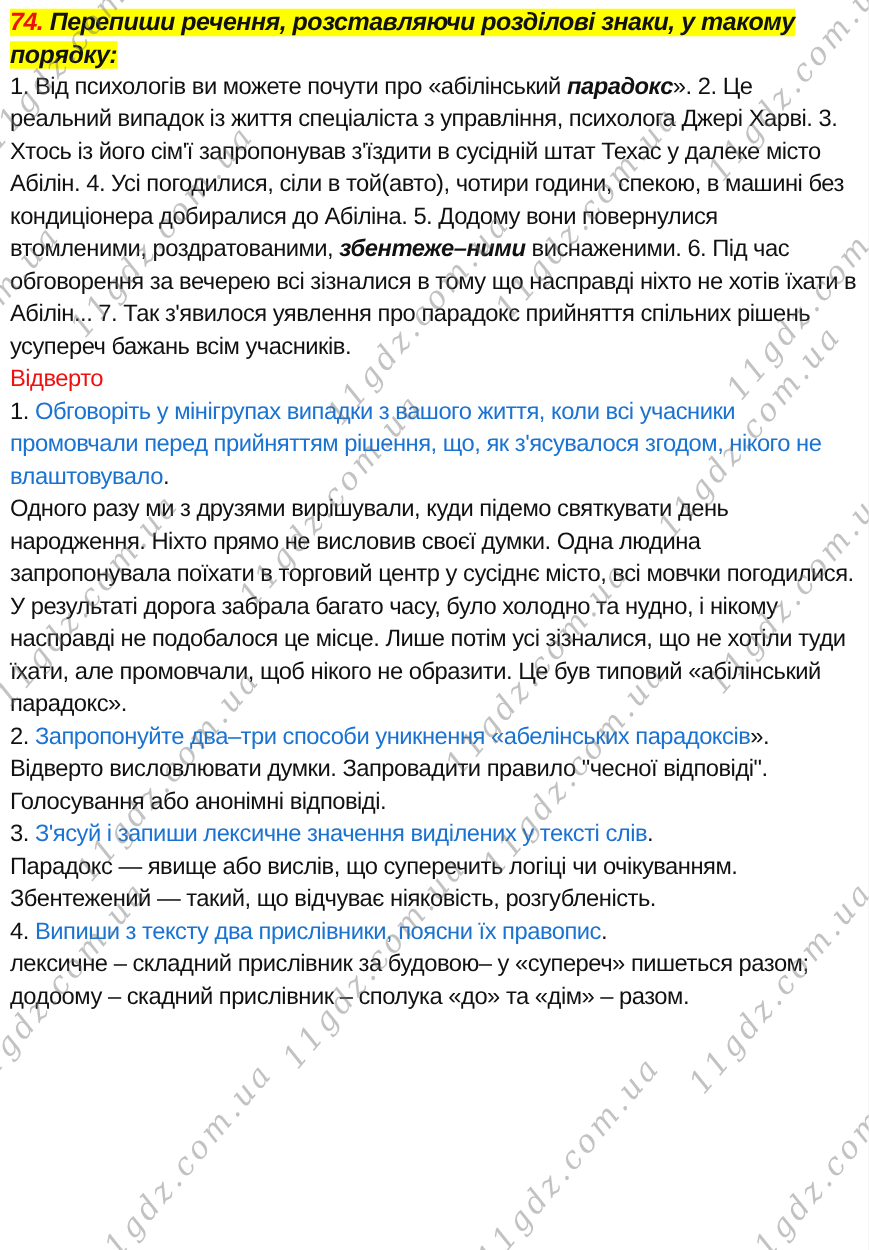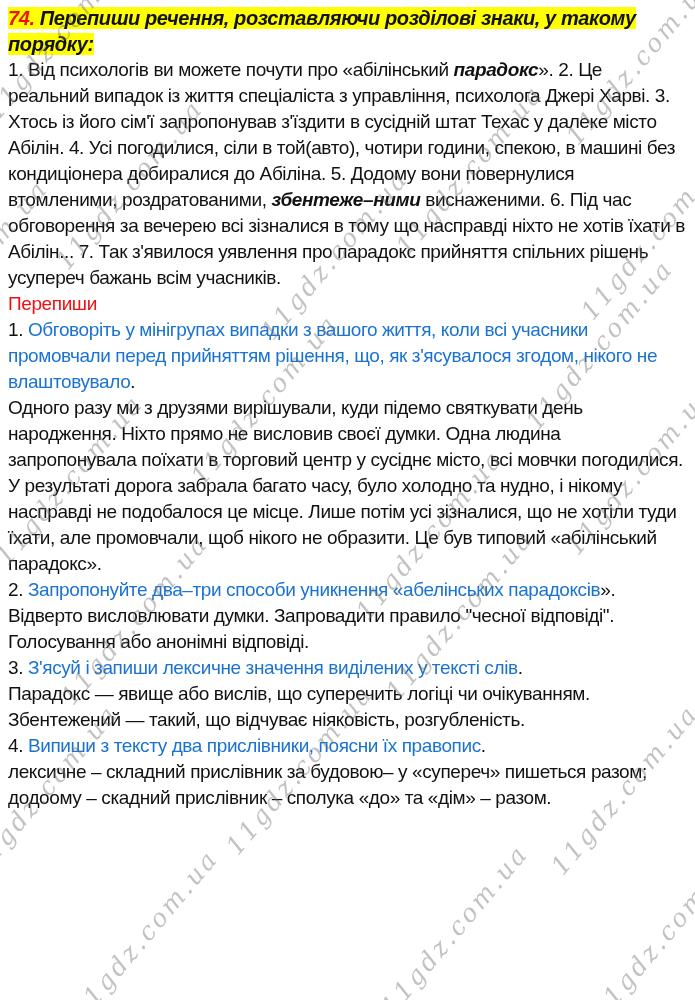--- a/index.html
+++ b/index.html
@@ -57,21 +57,21 @@
       <span class="wm" style="left: 45px; top: 790px;">11gdz.com.ua</span>
       <span class="wm" style="left: 300px; top: 770px;">11gdz.com.ua</span>
       <span class="wm" style="left: 625px; top: 790px;">11gdz.com.ua</span>
       <span class="wm" style="left: 145px; top: 935px;">11gdz.com.ua</span>
       <span class="wm" style="left: 455px; top: 930px;">11gdz.com.ua</span>
       <span class="wm" style="left: 665px; top: 935px;">11gdz.com.ua</span>
     </div>
   <div class="content">
     <p class="heading"><span class="c-red bold italic hl">74. </span><span class="bold italic hl">Перепиши речення, розставляючи розділові знаки, у такому порядку:</span></p>
     <p><span>1. Від психологів ви можете почути про «абілінський </span><span class="bold">парадокс</span><span>». 2. Це реальний випадок із життя спеціаліста з управління, психолога Джері Харві. 3. Хтось із його сім'ї запропонував з'їздити в сусідній штат Техас у далеке місто Абілін. 4. Усі погодилися, сіли в той(авто), чотири години, спекою, в машині без кондиціонера добиралися до Абіліна. 5. Додому вони повернулися втомленими, роздратованими, </span><span class="bold">збентеже–ними</span><span> виснаженими. 6. Під час обговорення за вечерею всі зізналися в тому що насправді ніхто не хотів їхати в Абілін... 7. Так з'явилося уявлення про парадокс прийняття спільних рішень усупереч бажань всім учасників.</span></p>
-    <p class="c-red">Перепиши</p>
+    <p class="c-red">Відверто</p>
     <p><span>1. </span><span class="c-blue">Обговоріть у мінігрупах випадки з вашого життя, коли всі учасники промовчали перед прийняттям рішення, що, як з'ясувалося згодом, нікого не влаштовувало</span><span>.</span></p>
     <p>Одного разу ми з друзями вирішували, куди підемо святкувати день народження. Ніхто прямо не висловив своєї думки. Одна людина запропонувала поїхати в торговий центр у сусіднє місто, всі мовчки погодилися. У результаті дорога забрала багато часу, було холодно та нудно, і нікому насправді не подобалося це місце. Лише потім усі зізналися, що не хотіли туди їхати, але промовчали, щоб нікого не образити. Це був типовий «абілінський парадокс».</p>
     <p><span>2. </span><span class="c-blue">Запропонуйте два–три способи уникнення «абелінських парадоксів</span><span>».</span></p>
     <p>Відверто висловлювати думки. Запровадити правило "чесної відповіді". Голосування або анонімні відповіді.</p>
     <p><span>3. </span><span class="c-blue">З'ясуй і запиши лексичне значення виділених у тексті слів</span><span>.</span></p>
     <p>Парадокс — явище або вислів, що суперечить логіці чи очікуванням.</p>
     <p>Збентежений — такий, що відчуває ніяковість, розгубленість.</p>
     <p><span>4. </span><span class="c-blue">Випиши з тексту два прислівники, поясни їх правопис</span><span>.</span></p>
     <p>лексичне – складний прислівник за будовою– у «супереч» пишеться разом; додоому – скадний прислівник – сполука «до» та «дім» – разом.</p>
   </div>

